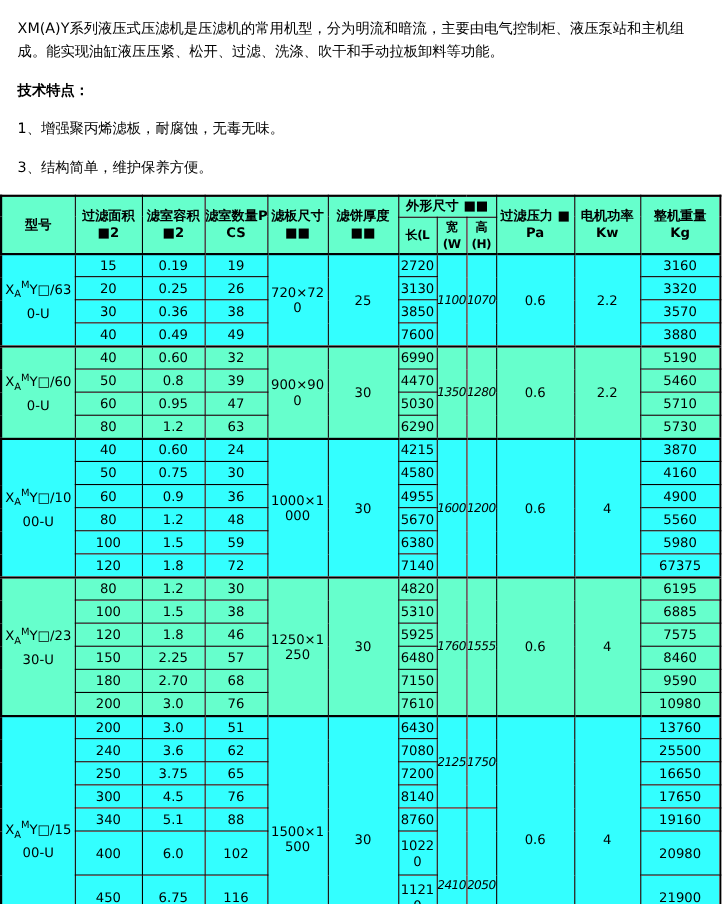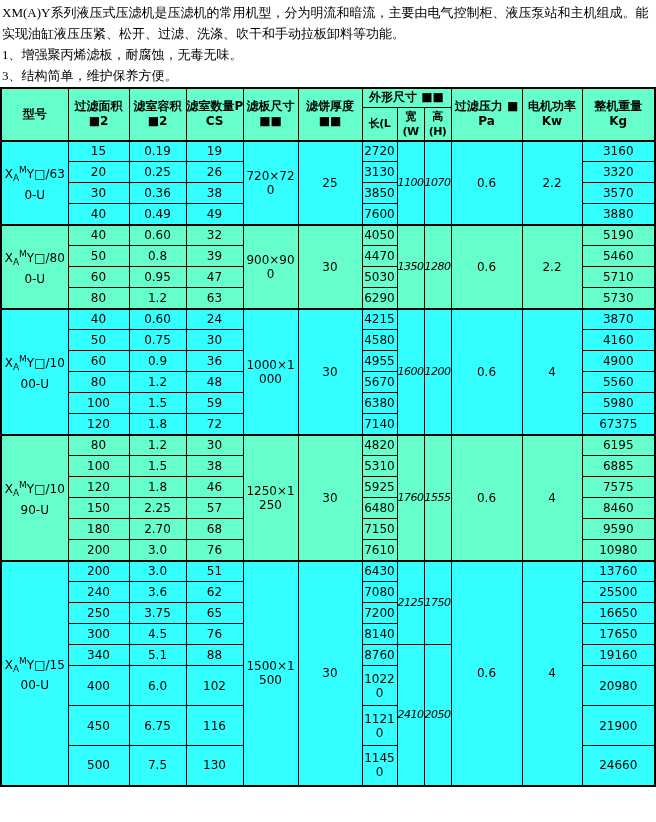--- a/index.html
+++ b/index.html
@@ -5,21 +5,21 @@
   :root{
     --cyan:#33FFFF; --mint:#66FFCC; --border:#000000; --text:#000000;
   }
   *{box-sizing:border-box;}
   body{
     margin:0; background:#ffffff; color:var(--text);
     font-family:"DejaVu Sans", sans-serif;
     width:656px;
   }
   .intro{padding:2px 2px 0 2px; font-size:13px; line-height:21px;}
-  .intro p{margin:0;font-family:Liberation Serif, serif;}
+  .intro p{margin:14px;}
   .features-title{font-weight:bold;}
   table.spec{
     border-collapse:collapse; table-layout:fixed;
     width:656px; border:2px solid var(--border); margin-top:1px;
   }
   th,td{
     border:1px solid var(--border); text-align:center; vertical-align:middle;
     padding:0; overflow:hidden;
   }
   thead th{
@@ -40,20 +40,21 @@
   td.length{word-break:break-all;}
   td.wh{font-size:11px; letter-spacing:-0.5px; white-space:nowrap;font-style:italic;}
 </style>
 </head>
 <body>
 
 <div class="page">
 
   <div class="intro">
     <p>XM(A)Y系列液压式压滤机是压滤机的常用机型，分为明流和暗流，主要由电气控制柜、液压泵站和主机组成。能实现油缸液压压紧、松开、过滤、洗涤、吹干和手动拉板卸料等功能。</p>
+    <p class="features-title">技术特点：</p>
     <p>1、增强聚丙烯滤板，耐腐蚀，无毒无味。</p>
     <p>3、结构简单，维护保养方便。</p>
   </div>
 
   <table class="spec">
     <colgroup>
       <col style="width:67px">
         <col style="width:61px">
         <col style="width:57px">
       <col style="width:57px">
@@ -143,27 +144,27 @@
           <td>3570</td>
         </tr>
         <tr class="cyan">
           <td>40</td>
           <td>0.49</td>
           <td>49</td>
           <td class="length">7600</td>
           <td>3880</td>
         </tr>
         <tr class="mint group-start">
-          <td class="model" rowspan="4"><span>X</span><sub>A</sub><sup>M</sup><span>Y□/800-U</span></td>
+          <td class="model" rowspan="4"><span>X</span><sub>A</sub><sup>M</sup><span>Y□/600-U</span></td>
           <td>40</td>
           <td>0.60</td>
           <td>32</td>
           <td class="plate" rowspan="4">900×900</td>
           <td rowspan="4">30</td>
-          <td class="length">4050</td>
+          <td class="length">6990</td>
           <td class="wh" rowspan="4">1350</td>
           <td class="wh" rowspan="4">1280</td>
           <td rowspan="4">0.6</td>
           <td rowspan="4">2.2</td>
           <td>5190</td>
         </tr>
         <tr class="mint">
           <td>50</td>
           <td>0.8</td>
           <td>39</td>
@@ -227,21 +228,21 @@
           <td>5980</td>
         </tr>
         <tr class="cyan">
           <td>120</td>
           <td>1.8</td>
           <td>72</td>
           <td class="length">7140</td>
           <td>67375</td>
         </tr>
         <tr class="mint group-start">
-          <td class="model" rowspan="6"><span>X</span><sub>A</sub><sup>M</sup><span>Y□/1090-U</span></td>
+          <td class="model" rowspan="6"><span>X</span><sub>A</sub><sup>M</sup><span>Y□/2330-U</span></td>
           <td>80</td>
           <td>1.2</td>
           <td>30</td>
           <td class="plate" rowspan="6">1250×1250</td>
           <td rowspan="6">30</td>
           <td class="length">4820</td>
           <td class="wh" rowspan="6">1760</td>
           <td class="wh" rowspan="6">1555</td>
           <td rowspan="6">0.6</td>
           <td rowspan="6">4</td>

